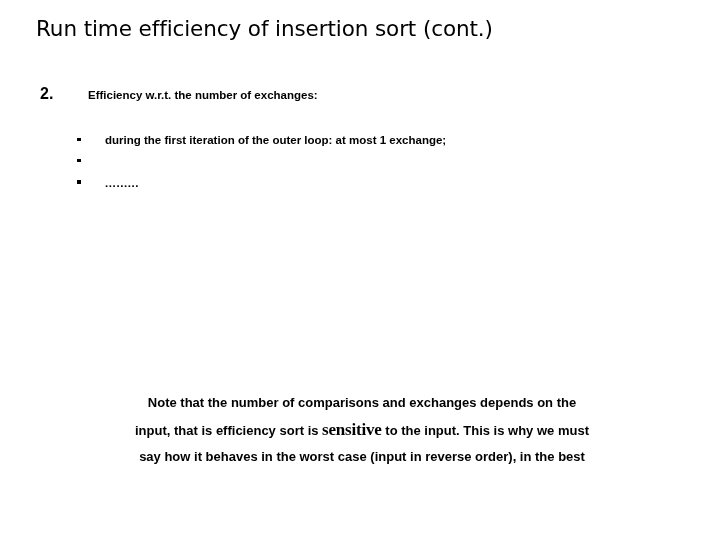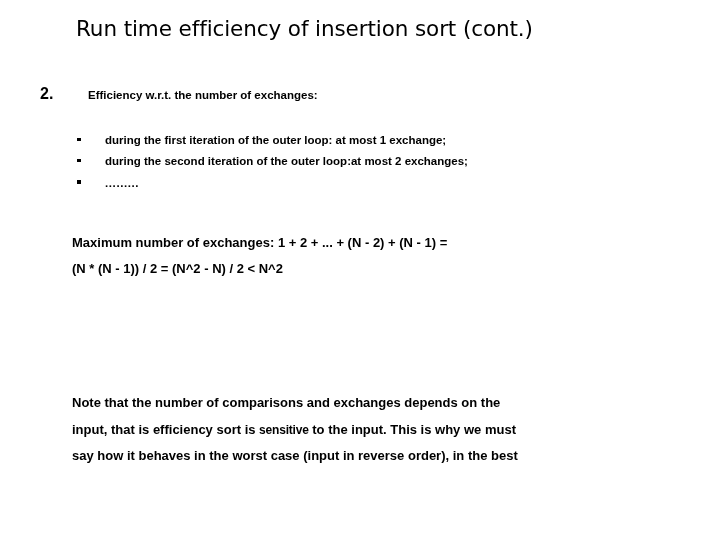--- a/index.html
+++ b/index.html
@@ -29,21 +29,20 @@
     left: 36px;
     top: 16px;
     width: 640px;
     font-family: "DejaVu Sans", sans-serif;
     font-size: 21.5px;
     font-weight: 400;
     line-height: 1.25;
     letter-spacing: -0.1px;
     color: #000000;
     white-space: nowrap;
-    margin-left: 40px;
   }
 
   
   .num-row {
     position: absolute;
     left: 40px;
     top: 86px;
     width: 640px;
     display: flex;
     align-items: baseline;
@@ -142,32 +141,33 @@
     line-height: 25px;
     white-space: nowrap;
   }
 
   
   .note {
     position: absolute;
     left: 72px;
     top: 390px;
     width: 580px;
+    text-align: center;
   }
   .note-line {
     font-family: "Liberation Sans", sans-serif;
     font-size: 13px;
     font-weight: 700;
     line-height: 26.5px;
     white-space: nowrap;
   }
   .note-line .em {
     font-weight: 900;
-    font-family: Liberation Sans, sans-serif;
-    font-size: 12px;
+    font-family: Liberation Serif, serif;
+    font-size: 17px;
     letter-spacing: -0.2px;
   }
 </style>
 </head>
 <body>
 
 <div class="slide">
 
   <div class="slide-title">Run time efficiency of insertion sort (cont.)</div>
 
@@ -178,35 +178,30 @@
 
   <div class="bullets">
 
     <div class="bullet-row">
       <span class="bullet-mark"></span>
       <span class="bullet-text">during the first iteration of the outer loop: at most 1 exchange;</span>
     </div>
 
     <div class="bullet-row">
       <span class="bullet-mark"></span>
-      <span class="bullet-text">during the second iteration of the outer loop:at most 2 exchanges;</span>
     </div>
 
     <div class="bullet-row">
       <span class="bullet-mark"></span>
       <span class="bullet-text dots">.........</span>
     </div>
 
 
   </div>
 
-  <div class="formula">
-    <div class="formula-line">Maximum number of exchanges: 1 + 2 + ... + (N - 2) + (N - 1) =</div>
-    <div class="formula-line">(N * (N - 1)) / 2 = (N^2 - N) / 2 &lt; N^2</div>
-  </div>
 
 
   <div class="note">
     <div class="note-line">Note that the number of comparisons and exchanges depends on the</div>
     <div class="note-line"><span>input, that is efficiency sort is </span><span class="em">sensitive</span><span> to the input. This is why we must</span></div>
     <div class="note-line">say how it behaves in the worst case (input in reverse order), in the best</div>
   </div>
 
 </div>
 

